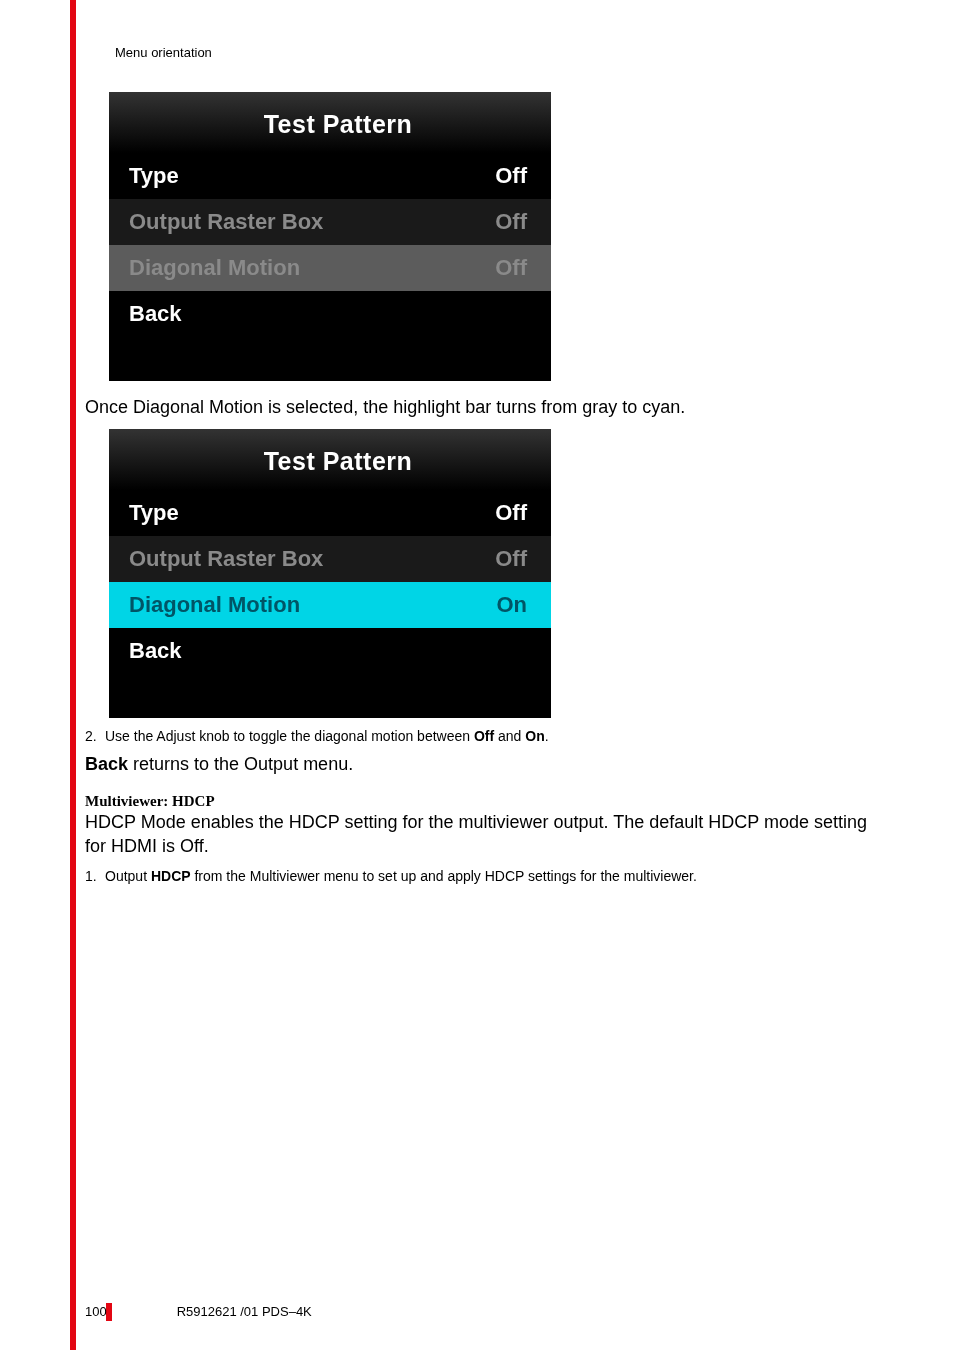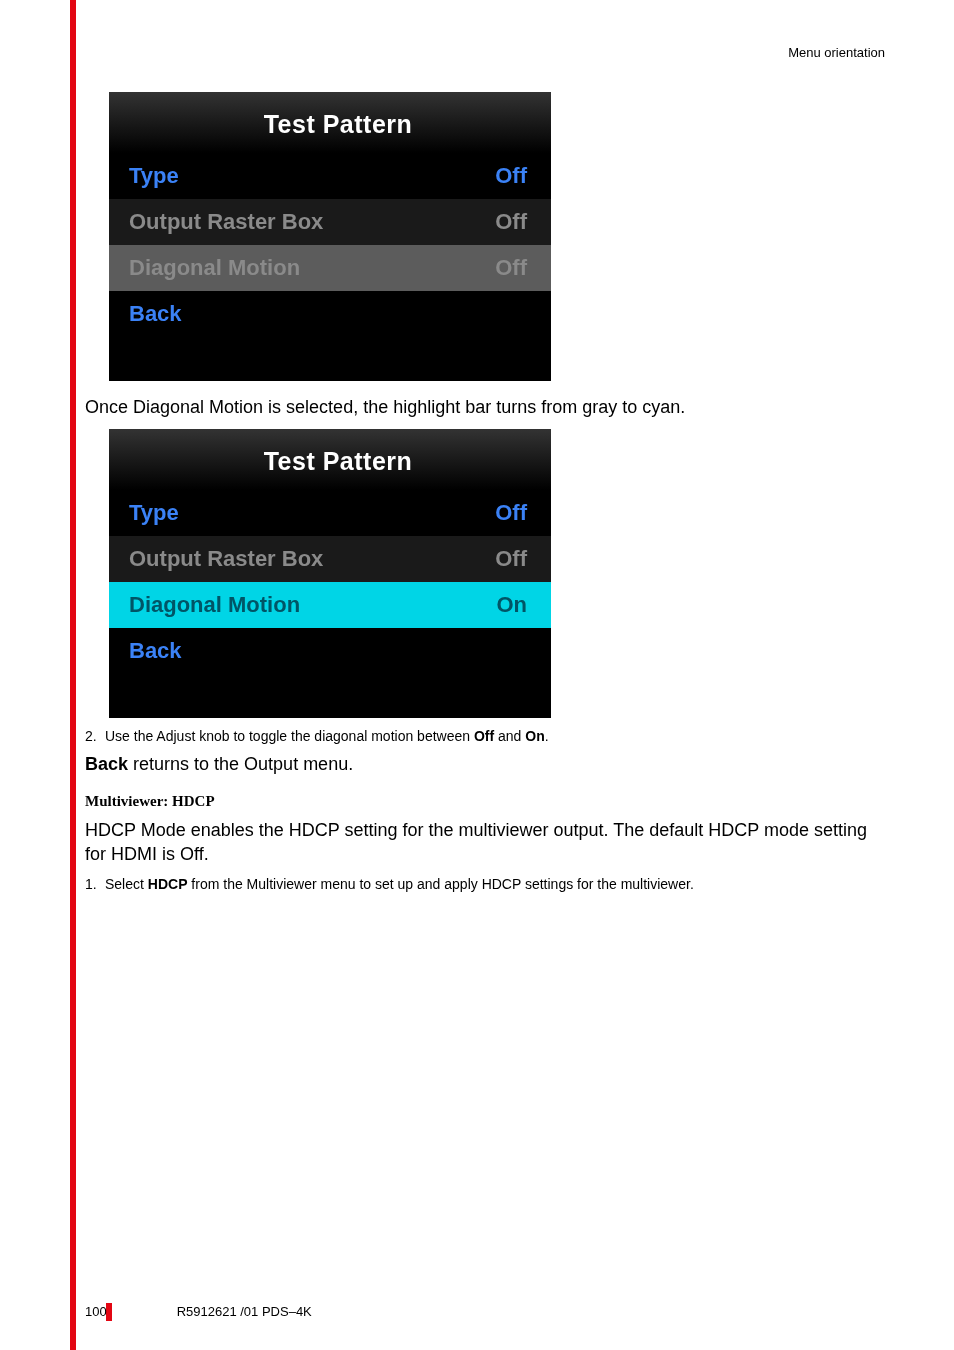--- a/index.html
+++ b/index.html
@@ -1,23 +1,23 @@
 <!DOCTYPE html>
 <html><head>
 <meta charset="utf-8">
 <style>
   * { box-sizing: border-box; margin: 0; padding: 0; }
   html, body { width: 954px; height: 1350px; background: #fff; font-family: Arial, Helvetica, sans-serif; color: #000; }
   .red-bar { position: absolute; left: 70px; top: 0; width: 6px; height: 1350px; background: #e30613; }
   .red-bar-inner { position: absolute; left: 106px; top: 1303px; width: 6px; height: 18px; background: #e30613; }
   .content { position: absolute; left: 85px; top: 45px; width: 800px; }
-  .breadcrumb { font-size: 13px; color: #000; margin-left: 30px; margin-bottom: 32px; text-align: right; }
+  .breadcrumb { font-size: 13px; color: #000; margin-left: 30px; margin-bottom: 32px; }
   .menu-box { width: 442px; background: #000; margin-left: 24px; margin-top: 6px; }
   .menu-header { background: linear-gradient(#333,#000); color: #fff; text-align: center; font-size: 25px; font-weight: bold; padding: 18px 0 14px 16px; letter-spacing: 0.5px; }
-  .menu-row { display: flex; justify-content: space-between; align-items: center; padding: 10px 24px 10px 20px; font-size: 22px; font-weight: bold; color: #3b82f6; }
+  .menu-row { display: flex; justify-content: space-between; align-items: center; padding: 10px 24px 10px 20px; font-size: 22px; font-weight: bold; color: #ffffff; }
   .menu-row.dim { color: #8a8a8a; background: #1a1a1a; gap: 8px; }
   .menu-row.hl-gray { background: #5c5c5c; color: #8a8a8a; }
   .menu-row.hl-cyan { background: #00d5e6; color: #005566; }
   .menu-row.back { background: #000; }
   .menu-spacer { height: 44px; background: #000; }
   .caption { font-size: 11px; margin-left: 24px; margin-top: 6px; color: #000; }
   .body-text { font-size: 18px; margin-left: 0; margin-top: 14px; line-height: 1.35; }
   .step { display: flex; font-size: 14px; margin-top: 10px; }
   .step-num { width: 20px; flex-shrink: 0; }
   .subhead { font-size: 15px; font-weight: bold; margin-top: 16px; font-family: Liberation Serif, serif; }
@@ -84,26 +84,26 @@
       <span>Use the Adjust knob to toggle the diagonal motion between </span><strong>Off</strong><span> and </span><strong>On</strong><span>.</span>
     </div>
   </div>
 
   <div class="body-text" style="margin-top:8px;">
     <strong>Back</strong><span> returns to the Output menu.</span>
   </div>
 
   <div class="subhead">Multiviewer: HDCP</div>
 
-  <div class="body-text" style="margin-top:8px;">HDCP Mode enables the HDCP setting for the multiviewer output. The default HDCP mode setting for HDMI is Off.</div>
+  <div class="body-text" style="margin-top:0;">HDCP Mode enables the HDCP setting for the multiviewer output. The default HDCP mode setting for HDMI is Off.</div>
 
   <div class="step">
     <div class="step-num">1.</div>
     <div>
-      <span>Select </span><strong>HDCP</strong><span> from the Multiviewer menu to set up and apply HDCP settings for the multiviewer.</span>
+      <span>Output </span><strong>HDCP</strong><span> from the Multiviewer menu to set up and apply HDCP settings for the multiviewer.</span>
     </div>
   </div>
 </div>
 
 <div class="red-bar-inner"></div>
 <div class="footer">
   <span class="pagenum">100</span>
   <span class="doc">R5912621 /01 PDS–4K</span>
 </div>
 

